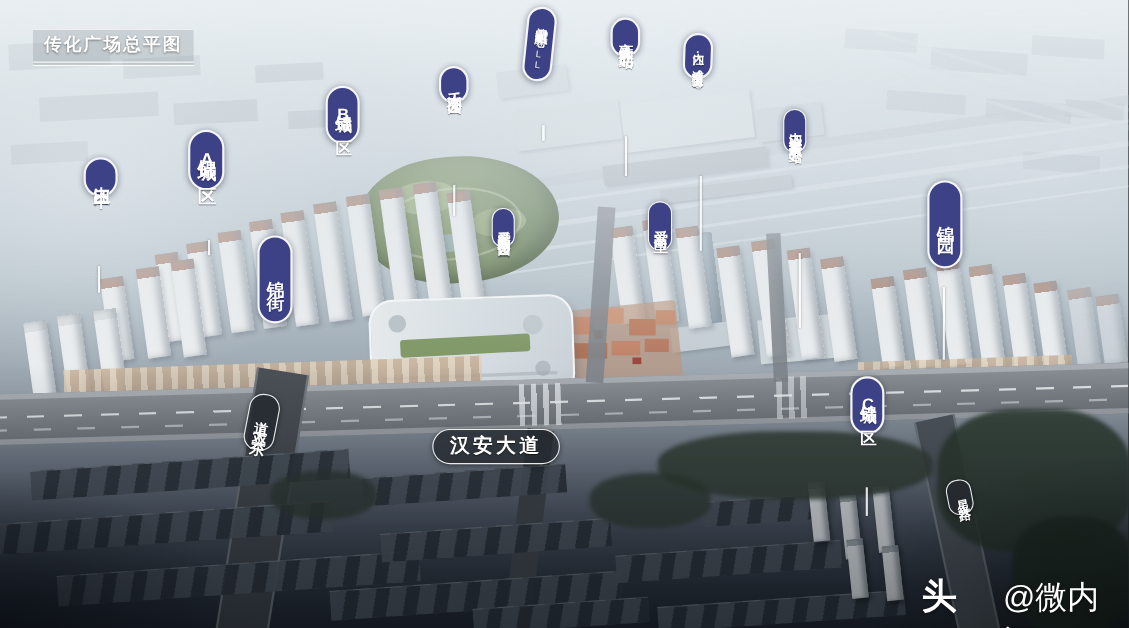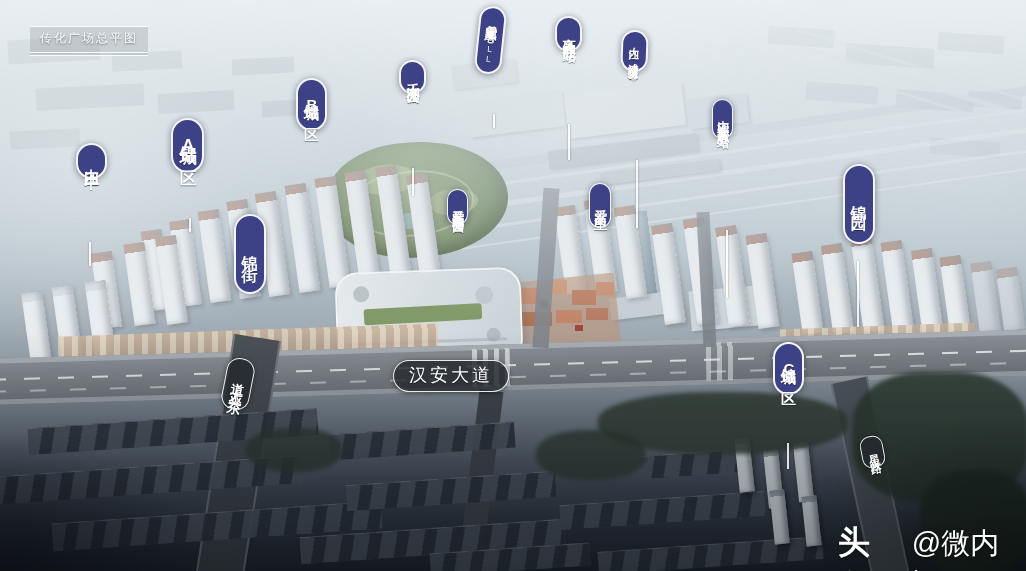--- a/index.html
+++ b/index.html
@@ -56,26 +56,26 @@
   .pl.slim{font-size:13px;padding:14px 3px;letter-spacing:5px;border-width:1.5px;border-radius:14px;}
   .pl.slim2{font-size:12px;padding:10px 3px;letter-spacing:2px;border-width:1.5px;border-radius:13px;}
   .pl.two{padding:8px 3px;letter-spacing:1px;}
   .pl.two .main{display:inline-block;font-size:11.5px;font-weight:700;}
   .pl.two .sub{display:inline-block;font-size:8.5px;font-weight:400;letter-spacing:0;margin-top:2px;}
   .pl.two2 .main{font-size:10.5px;}
   .pl.two2 .sub{font-size:9.5px;}
   .ptr{width:1.5px;background:rgba(255,255,255,.85);box-shadow:0 0 2px rgba(0,0,0,.4);}
   .rl{color:#fff;background:rgba(35,40,46,.82);border:1.5px solid rgba(255,255,255,.9);
       box-shadow:0 1px 5px rgba(0,0,0,.5);text-shadow:0 1px 1px rgba(0,0,0,.5);}
-  .rl-h{font-size:18px;font-weight:400;letter-spacing:3px;padding:2px 15px 4px;border-radius:16px;}
+  .rl-h{font-size:18px;font-weight:700;letter-spacing:3px;padding:2px 15px 4px;border-radius:16px;margin-top:30px;}
   .rl-v{writing-mode:vertical-rl;text-orientation:upright;font-size:13.5px;font-weight:700;
         letter-spacing:6px;padding:13px 4px;border-radius:13px;}
   .rl-v.small{font-size:11px;letter-spacing:4px;padding:9px 3px;border-radius:10px;}
   .title-badge{
-    left:30px;top:26px;color:#fff;font-size:12px;font-weight:400;letter-spacing:2px;
+    left:30px;top:26px;color:#fff;font-size:16px;font-weight:700;letter-spacing:2px;
     padding:3px 10px 5px;background:rgba(80,92,102,.18);
     border-top:1.5px solid rgba(255,255,255,.92);
     border-bottom:4px double rgba(255,255,255,.92);
     text-shadow:0 1px 2px rgba(0,0,0,.45);
   }
   .watermark{left:838px;top:521px;display:flex;align-items:baseline;gap:9px;color:#fff;
     text-shadow:0 1px 3px rgba(0,0,0,.5);}
   .watermark .b{font-size:32px;font-weight:900;letter-spacing:1px;}
   .watermark .h{font-size:29px;font-weight:500;}
 </style>

